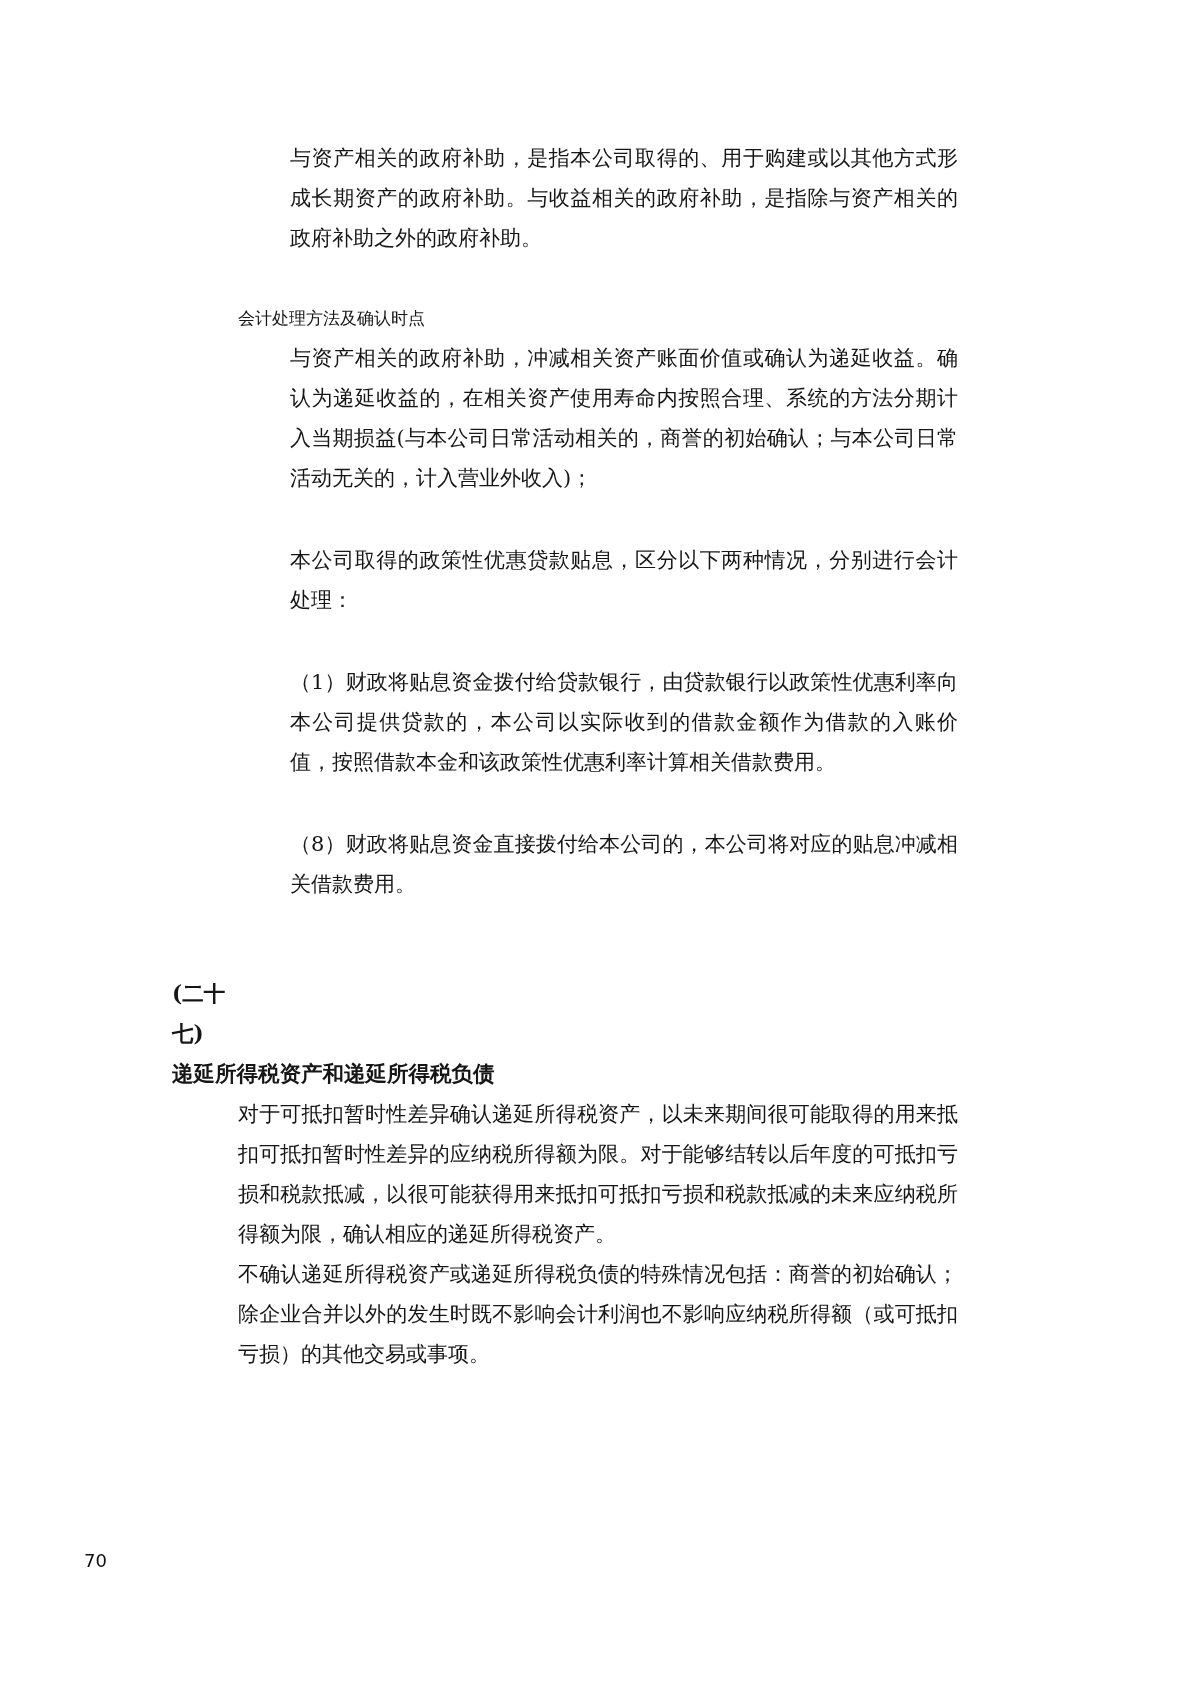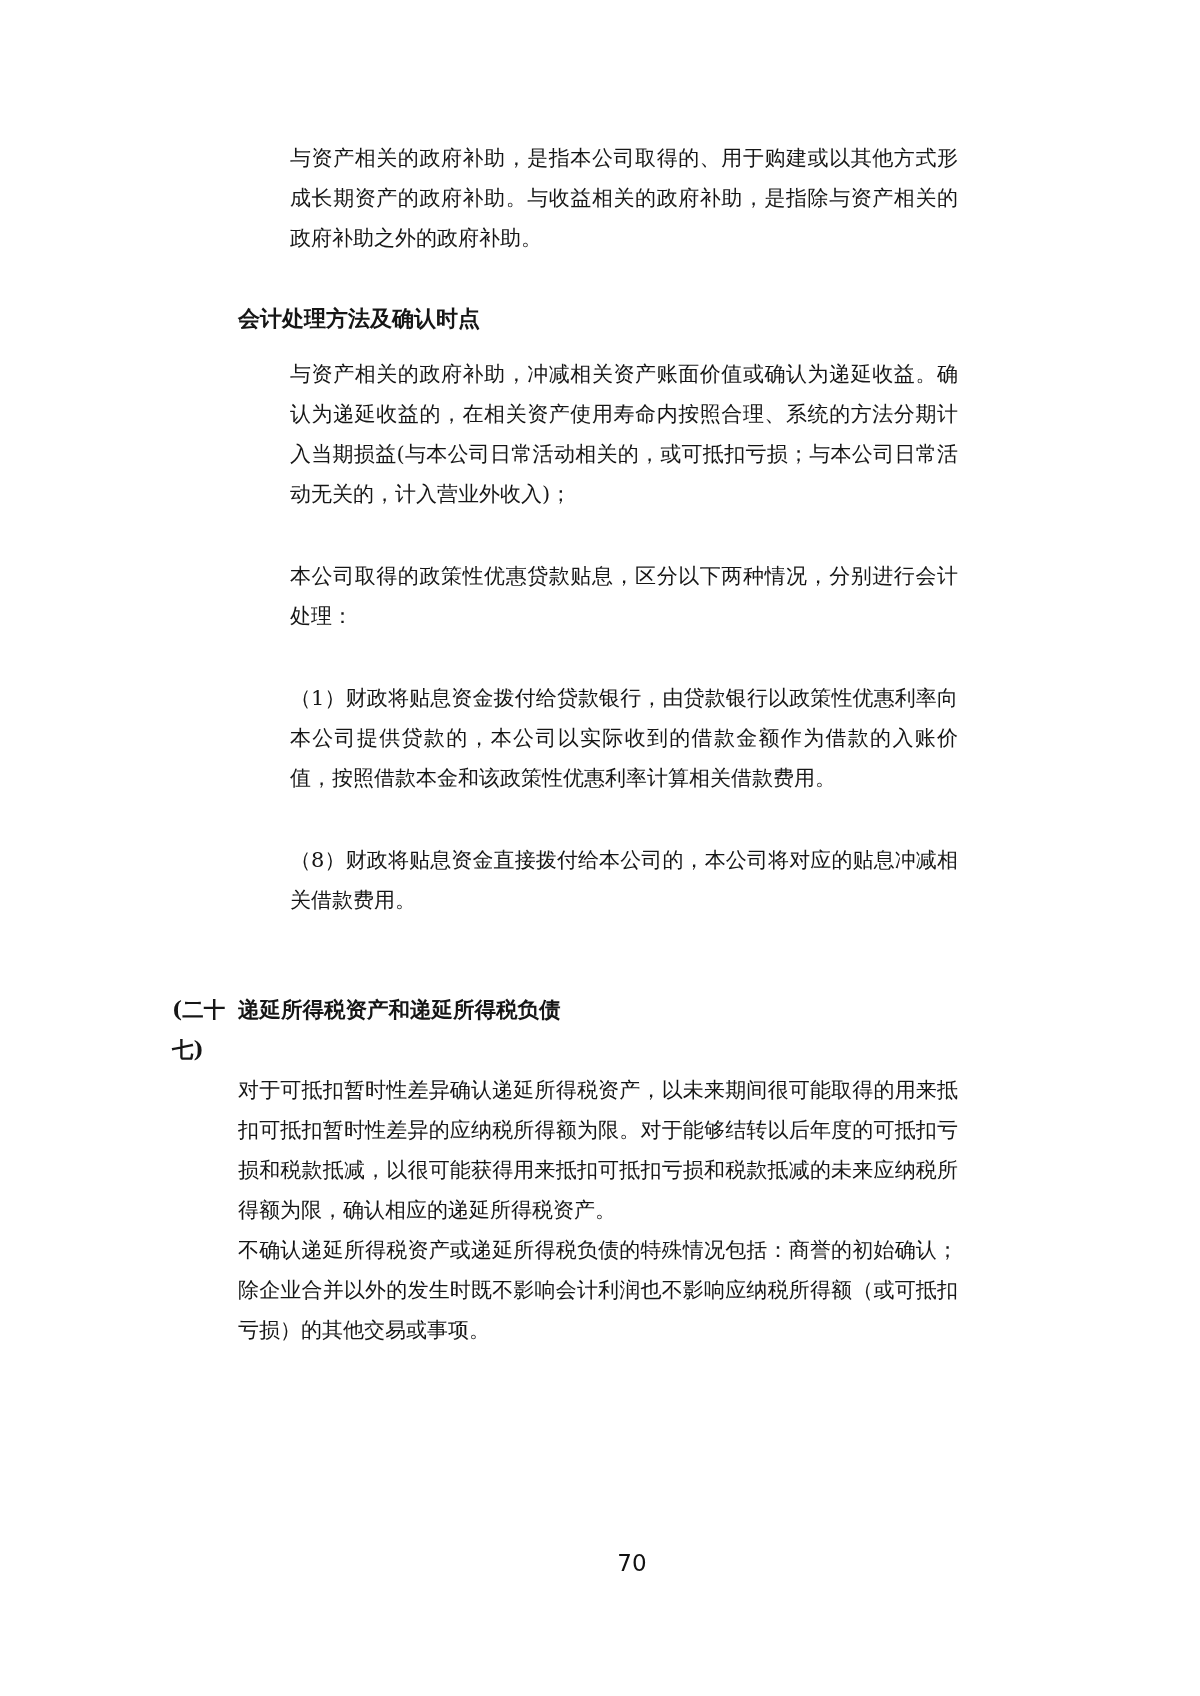--- a/index.html
+++ b/index.html
@@ -17,57 +17,58 @@
     font-size:21px;
     line-height:40px;
     text-align:justify;
     margin:0;
   }
   
   .ind2{margin-left:290px;width:668px;}
   
   .ind1{margin-left:238px;width:720px;}
   .sub-heading{
-    font-weight:bold;
-    font-size:22px;
+    font-weight:normal;
+    font-size:17px;
     line-height:40px;
-    margin:40px 0 16px 238px;
+    margin:40px 0 0 238px;
   }
   .section-heading{
     display:flex;
     font-weight:bold;
     font-size:21.5px;
     line-height:40px;
     margin:70px 0 0 172px;
+    flex-direction:column;
   }
   .section-num{flex:0 0 auto;width:66px;}
   .section-title{flex:1 1 auto;}
   .gap{margin-top:42px;}
   .page-num{
     position:absolute;
     top:1550px;left:0;right:0;
     box-sizing:border-box;
-    padding-left:64px;
-    text-align:center;
+    padding-left:84px;
+    text-align:left;
     font-family:"DejaVu Sans","Liberation Sans",sans-serif;
-    font-size:23px;
+    font-size:18px;
     color:#111;
   }
 </style>
 </head>
 <body>
 
 <div class="page">
   <div class="doc">
 
     <p class="body-text ind2">与资产相关的政府补助，是指本公司取得的、用于购建或以其他方式形成长期资产的政府补助。与收益相关的政府补助，是指除与资产相关的政府补助之外的政府补助。</p>
 
     <div class="sub-heading">会计处理方法及确认时点</div>
 
-    <p class="body-text ind2">与资产相关的政府补助，冲减相关资产账面价值或确认为递延收益。确认为递延收益的，在相关资产使用寿命内按照合理、系统的方法分期计入当期损益(与本公司日常活动相关的，或可抵扣亏损；与本公司日常活动无关的，计入营业外收入)；</p>
+    <p class="body-text ind2">与资产相关的政府补助，冲减相关资产账面价值或确认为递延收益。确认为递延收益的，在相关资产使用寿命内按照合理、系统的方法分期计入当期损益(与本公司日常活动相关的，商誉的初始确认；与本公司日常活动无关的，计入营业外收入)；</p>
 
 
     <p class="body-text ind2 gap">本公司取得的政策性优惠贷款贴息，区分以下两种情况，分别进行会计处理：</p>
 
     <p class="body-text ind2 gap">（1）财政将贴息资金拨付给贷款银行，由贷款银行以政策性优惠利率向本公司提供贷款的，本公司以实际收到的借款金额作为借款的入账价值，按照借款本金和该政策性优惠利率计算相关借款费用。</p>
 
     <p class="body-text ind2 gap">（8）财政将贴息资金直接拨付给本公司的，本公司将对应的贴息冲减相关借款费用。</p>
 
     <div class="section-heading">
       <span class="section-num">(二十七)</span>

